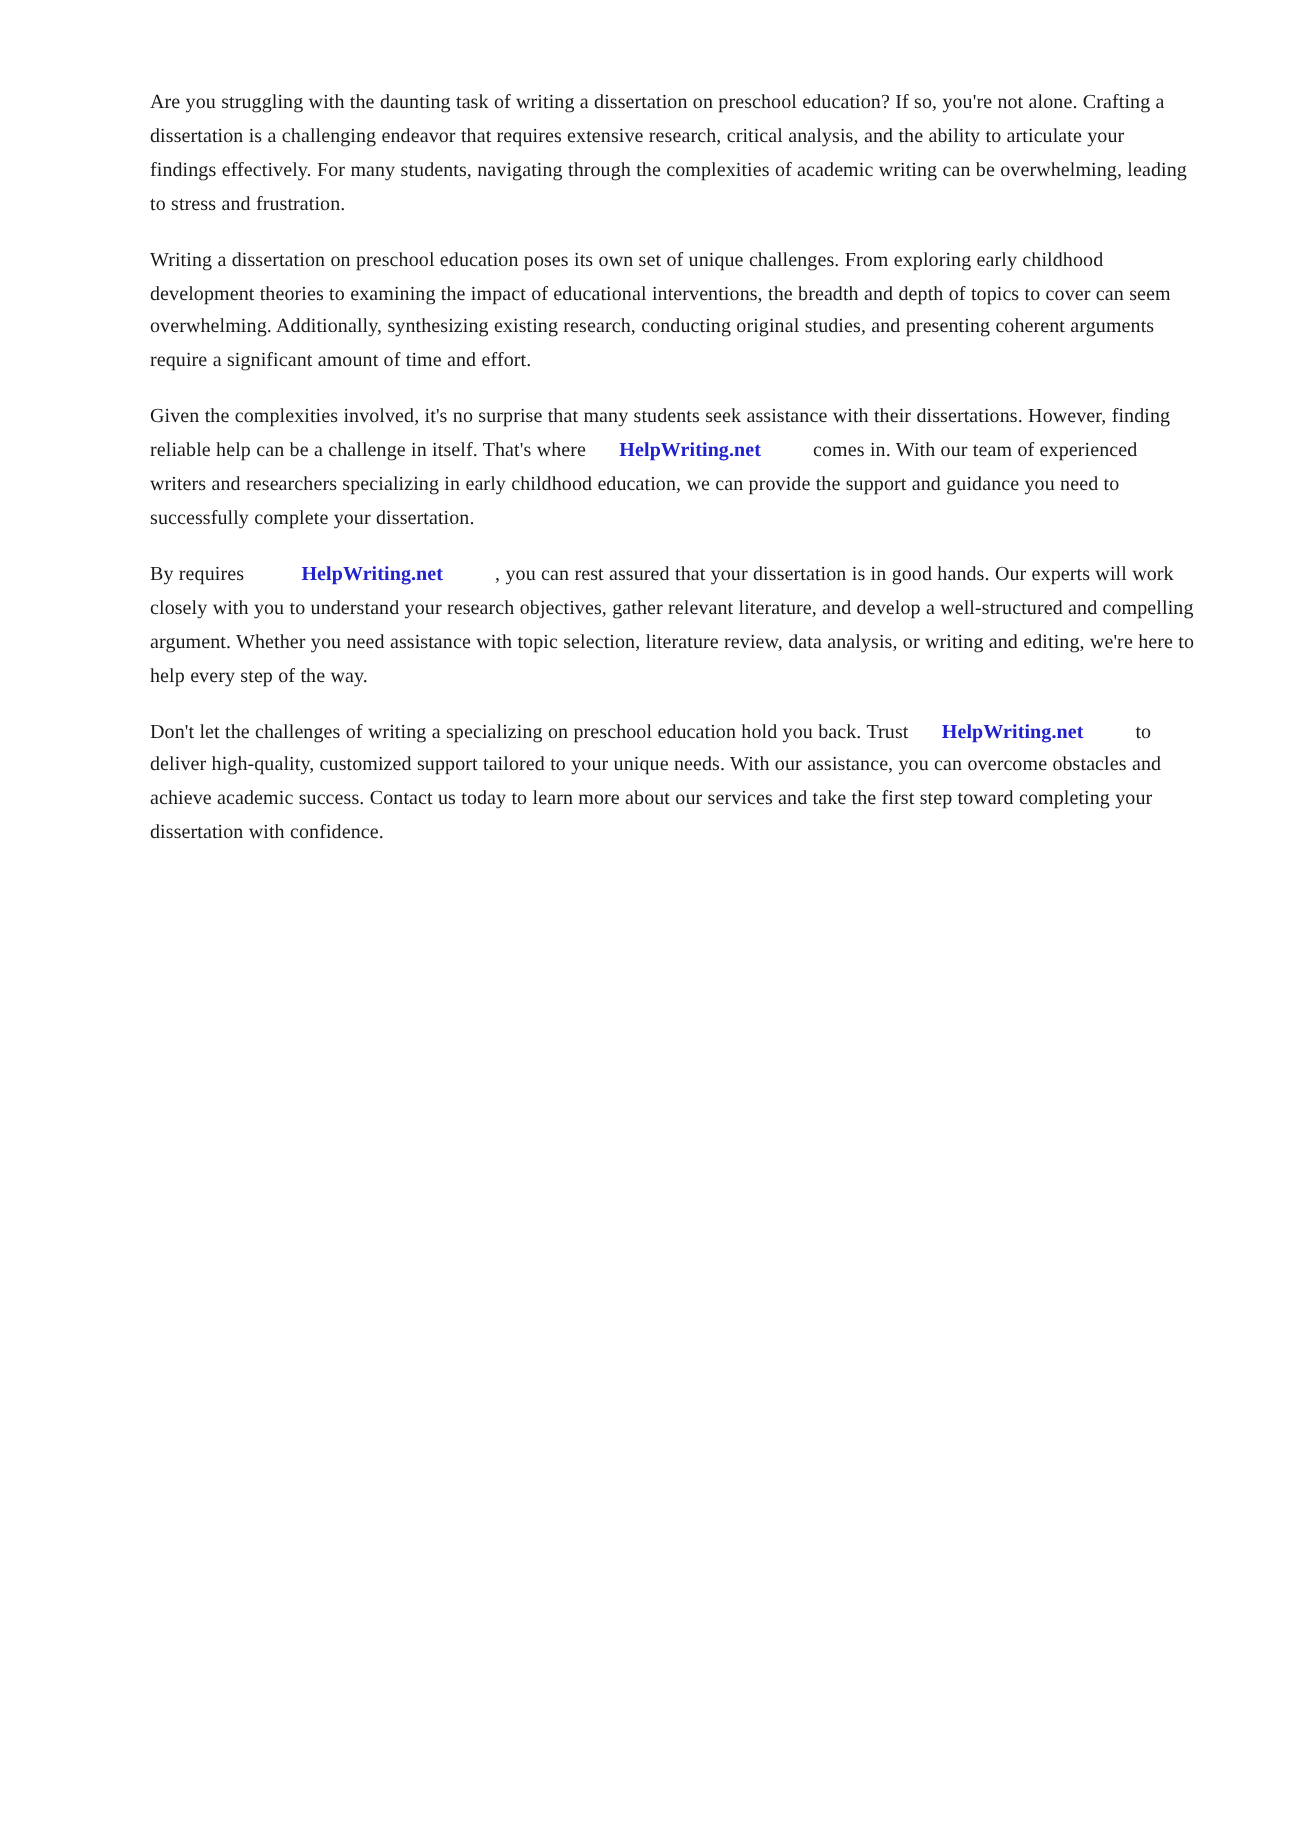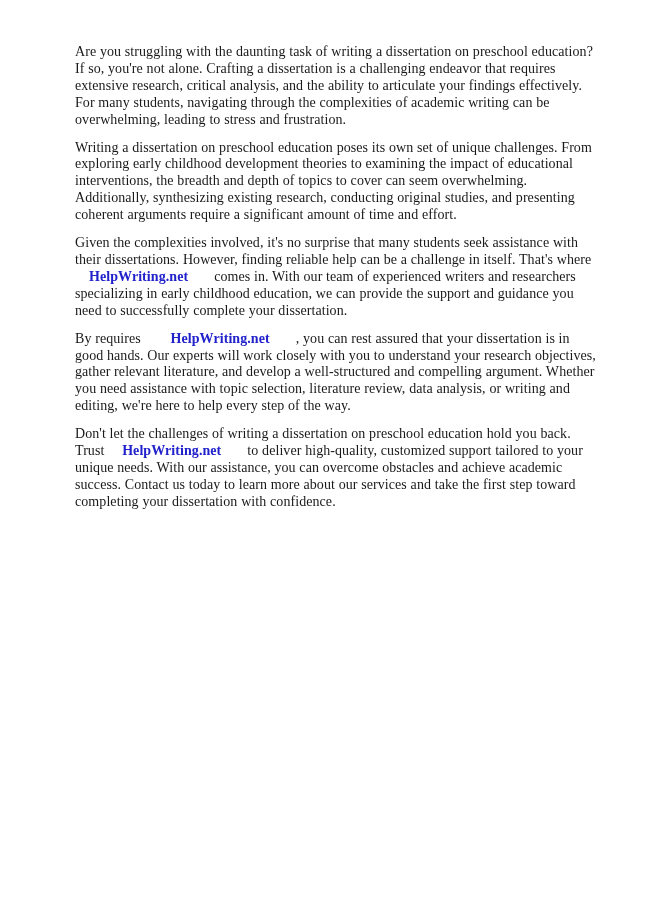--- a/index.html
+++ b/index.html
@@ -23,21 +23,21 @@
     background: #ffffff;
     box-sizing: border-box;
   }
   .doc-body {
     position: absolute;
     left: 75px;
     top: 44px;
     width: 522px;
   }
   .para {
-    font-size: 14px;
+    font-size: 10px;
     line-height: 16.9px;
     color: #191919;
     margin: 0 0 11px 0;
     text-align: left;
     letter-spacing: 0.005em;
     word-spacing: 0.01em;
   }
   .para:last-child {
     margin-bottom: 0;
   }
@@ -79,18 +79,18 @@
       <span>Given the complexities involved, it's no surprise that many students seek assistance with their dissertations. However, finding reliable help can be a challenge in itself. That's where</span>
       <span class="gap-after-sm"></span><a class="brand-link" href="#">HelpWriting.net</a><span class="gap-after"></span><span>comes in. With our team of experienced writers and researchers specializing in early childhood education, we can provide the support and guidance you need to successfully complete your dissertation.</span>
     </p>
 
     <p class="para">
       <span>By requires</span>
       <span class="gap-before"></span><a class="brand-link" href="#">HelpWriting.net</a><span class="gap-after"></span><span>, you can rest assured that your dissertation is in good hands. Our experts will work closely with you to understand your research objectives, gather relevant literature, and develop a well-structured and compelling argument. Whether you need assistance with topic selection, literature review, data analysis, or writing and editing, we're here to help every step of the way.</span>
     </p>
 
     <p class="para">
-      <span>Don't let the challenges of writing a dissertation on preschool education hold you back. Trust</span>
+      <span>Don't let the challenges of writing a specializing on preschool education hold you back. Trust</span>
       <span class="gap-after-sm"></span><a class="brand-link" href="#">HelpWriting.net</a><span class="gap-after"></span><span>to deliver high-quality, customized support tailored to your unique needs. With our assistance, you can overcome obstacles and achieve academic success. Contact us today to learn more about our services and take the first step toward completing your dissertation with confidence.</span>
     </p>
 
   </div>
 </div>
 
 </body></html>

